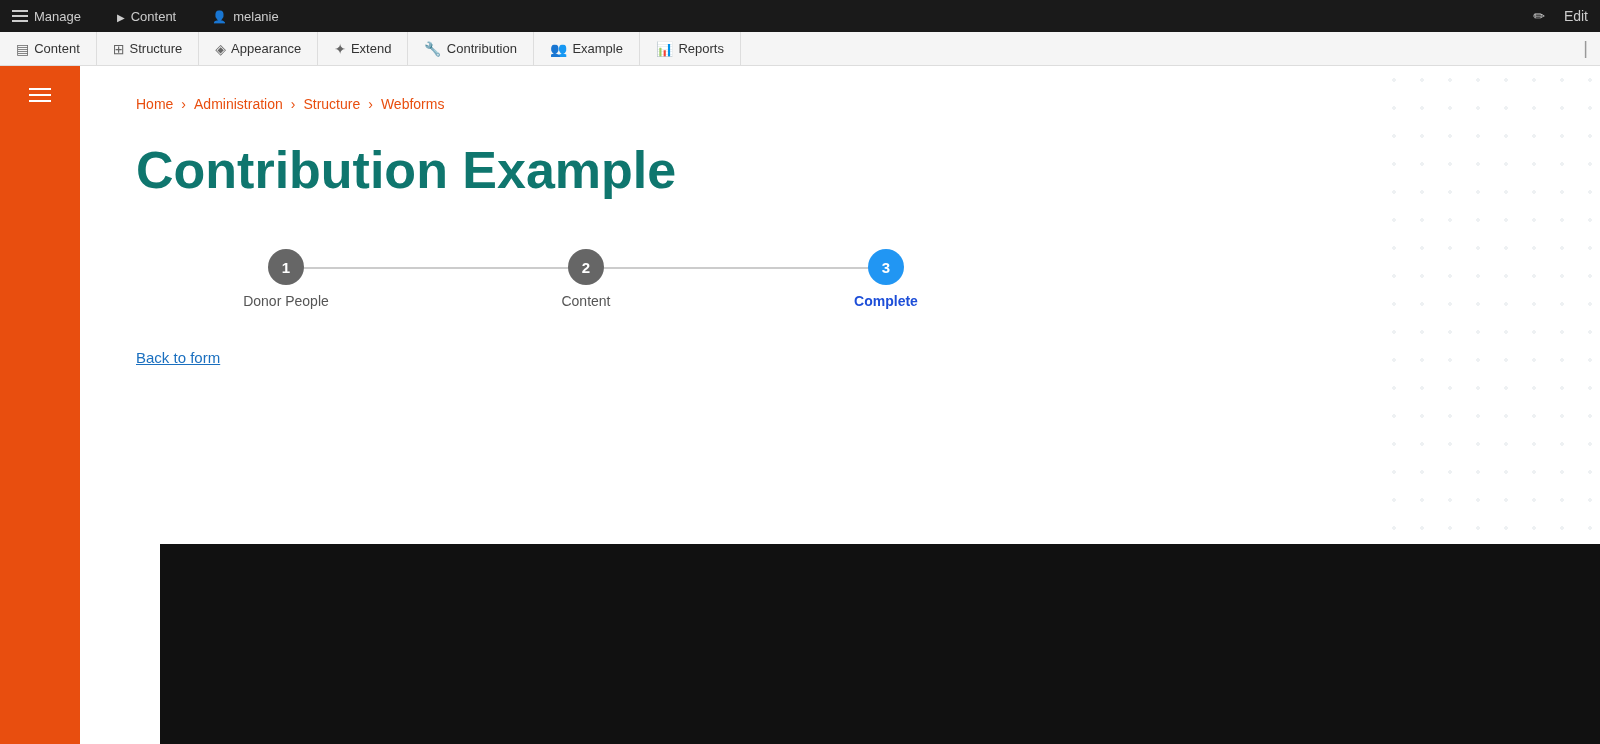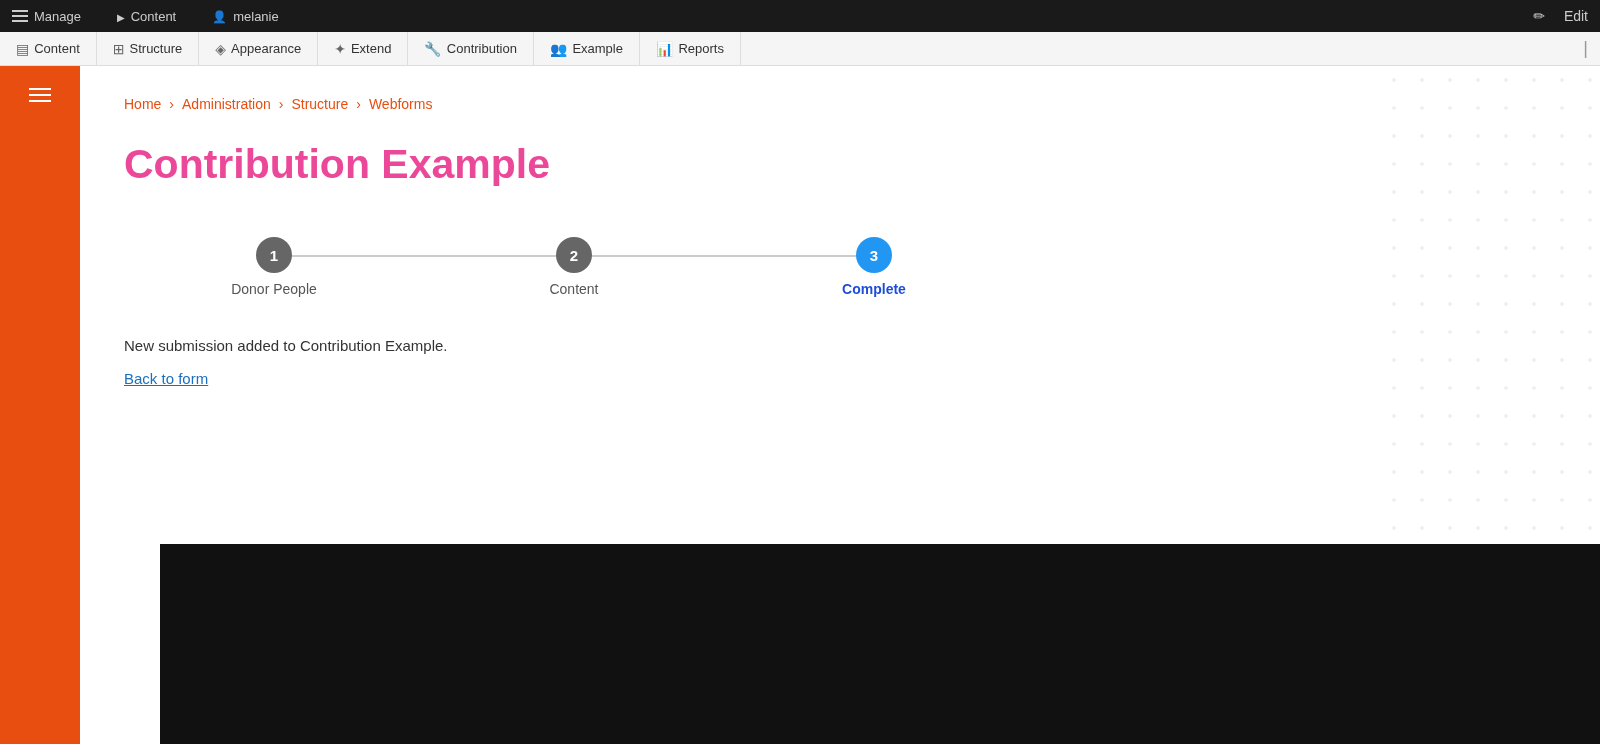--- a/index.html
+++ b/index.html
@@ -110,21 +110,21 @@
       display: block;
       width: 22px;
       height: 2px;
       background: #fff;
     }
 
     
     .content-area {
       flex: 1;
       background: #fff;
-      padding: 30px 44px;
+      padding: 30px 56px;
       position: relative;
       overflow: hidden;
     }
 
     
     .bg-pattern {
       position: absolute;
       right: 0;
       top: 0;
       width: 220px;
@@ -147,23 +147,23 @@
       cursor: pointer;
       text-decoration: none;
     }
     .breadcrumb-separator {
       color: #e84e0f;
       font-size: 14px;
     }
 
     
     .page-title {
-      font-size: 41px;
+      font-size: 52px;
       font-weight: 900;
-      color: #ec4899;
+      color: #0f766e;
       margin-bottom: 50px;
       line-height: 1.1;
     }
 
     
     .steps-container {
       display: flex;
       align-items: flex-start;
       gap: 0;
       margin-bottom: 40px;
@@ -362,21 +362,20 @@
       <div class="step">
         <div class="step-circle active">
           <span>3</span>
         </div>
         <span class="step-label active">Complete</span>
       </div>
 
     </div>
 
     
-    <p class="submission-msg">New submission added to Contribution Example.</p>
 
     
     <a class="back-link">Back to form</a>
 
     
     <div class="footer-black"></div>
   </div>
 </div>
 
 </body></html>

